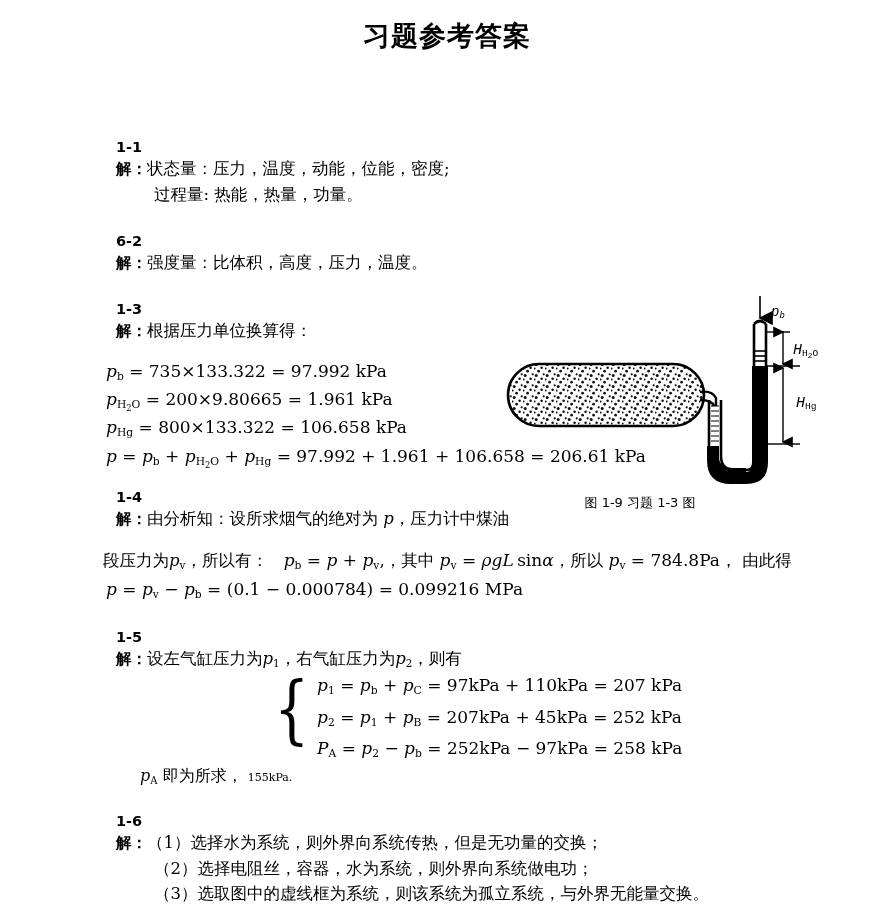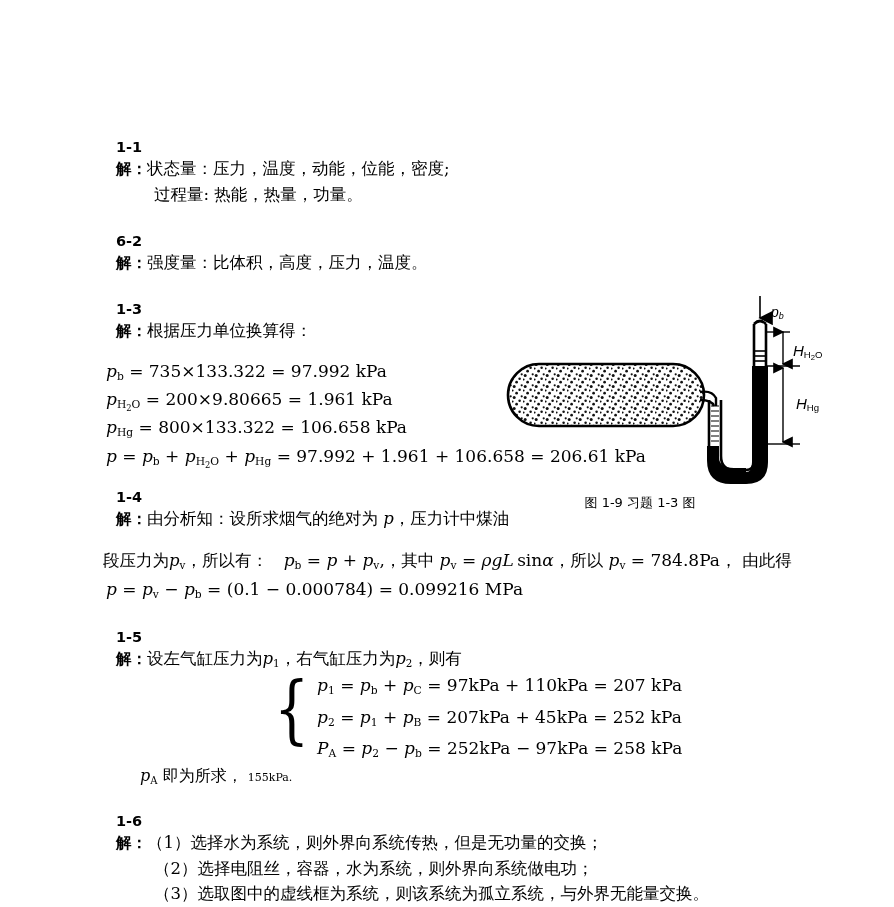--- a/index.html
+++ b/index.html
@@ -130,39 +130,40 @@
     position: absolute;
     left: 490px;
     top: 494px;
     width: 300px;
     text-align: center;
     font-family: "DejaVu Sans", "Liberation Sans", sans-serif;
     font-size: 13px;
   }
   .fig-label {
     position: absolute;
-    font-family: Liberation Sans, sans-serif;
+    font-family: Liberation Mono, monospace;
     font-style: italic;
     font-size: 15px;
     white-space: nowrap;
   }
   .fig-label sub {
     font-style: normal;
     font-size: 64%;
     vertical-align: -0.25em;
   }
   .fig-label.pb {
     font-size: 14px;
   }
 </style>
 </head>
 <body>
 
 <div class="page">
 
+  <div class="doc-title">习题参考答案</div>
 
   <div class="prob" style="top:138px;">
     <div class="prob-num">1-1</div>
     <div class="sol-row">
       <span class="sol-label">解：</span>
       <span class="sol-text">状态量：压力，温度，动能，位能，密度;</span>
     </div>
     <div class="cont-line indent-2">过程量: 热能，热量，功量。</div>
   </div>
 

